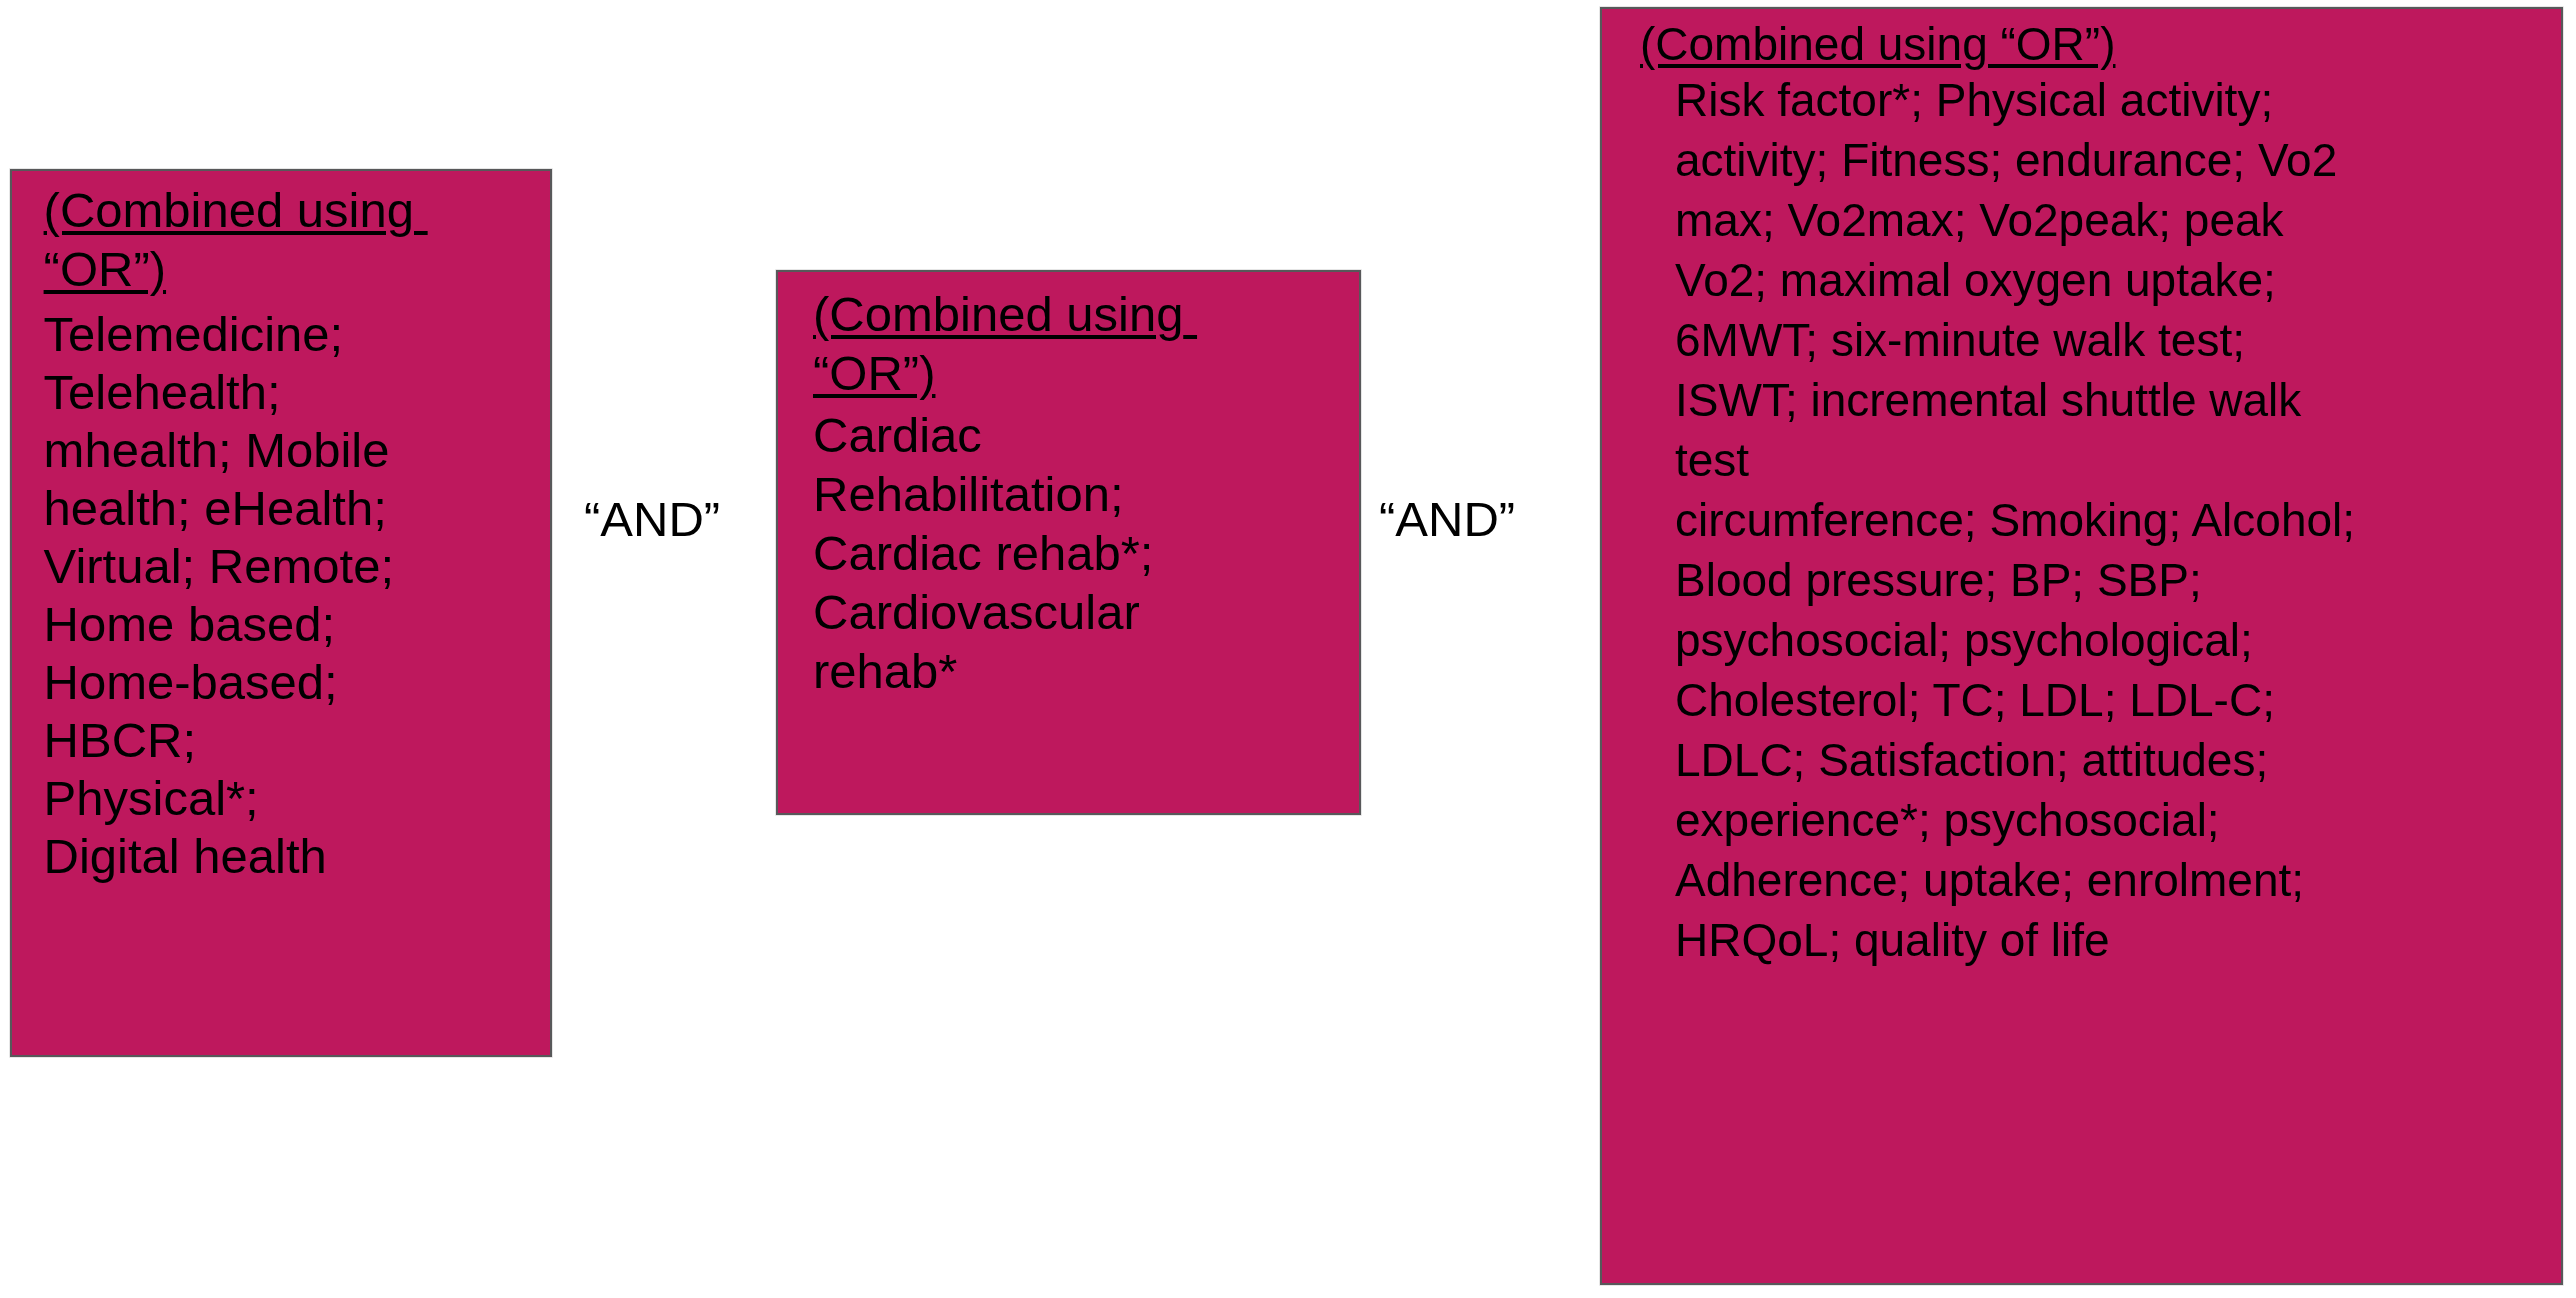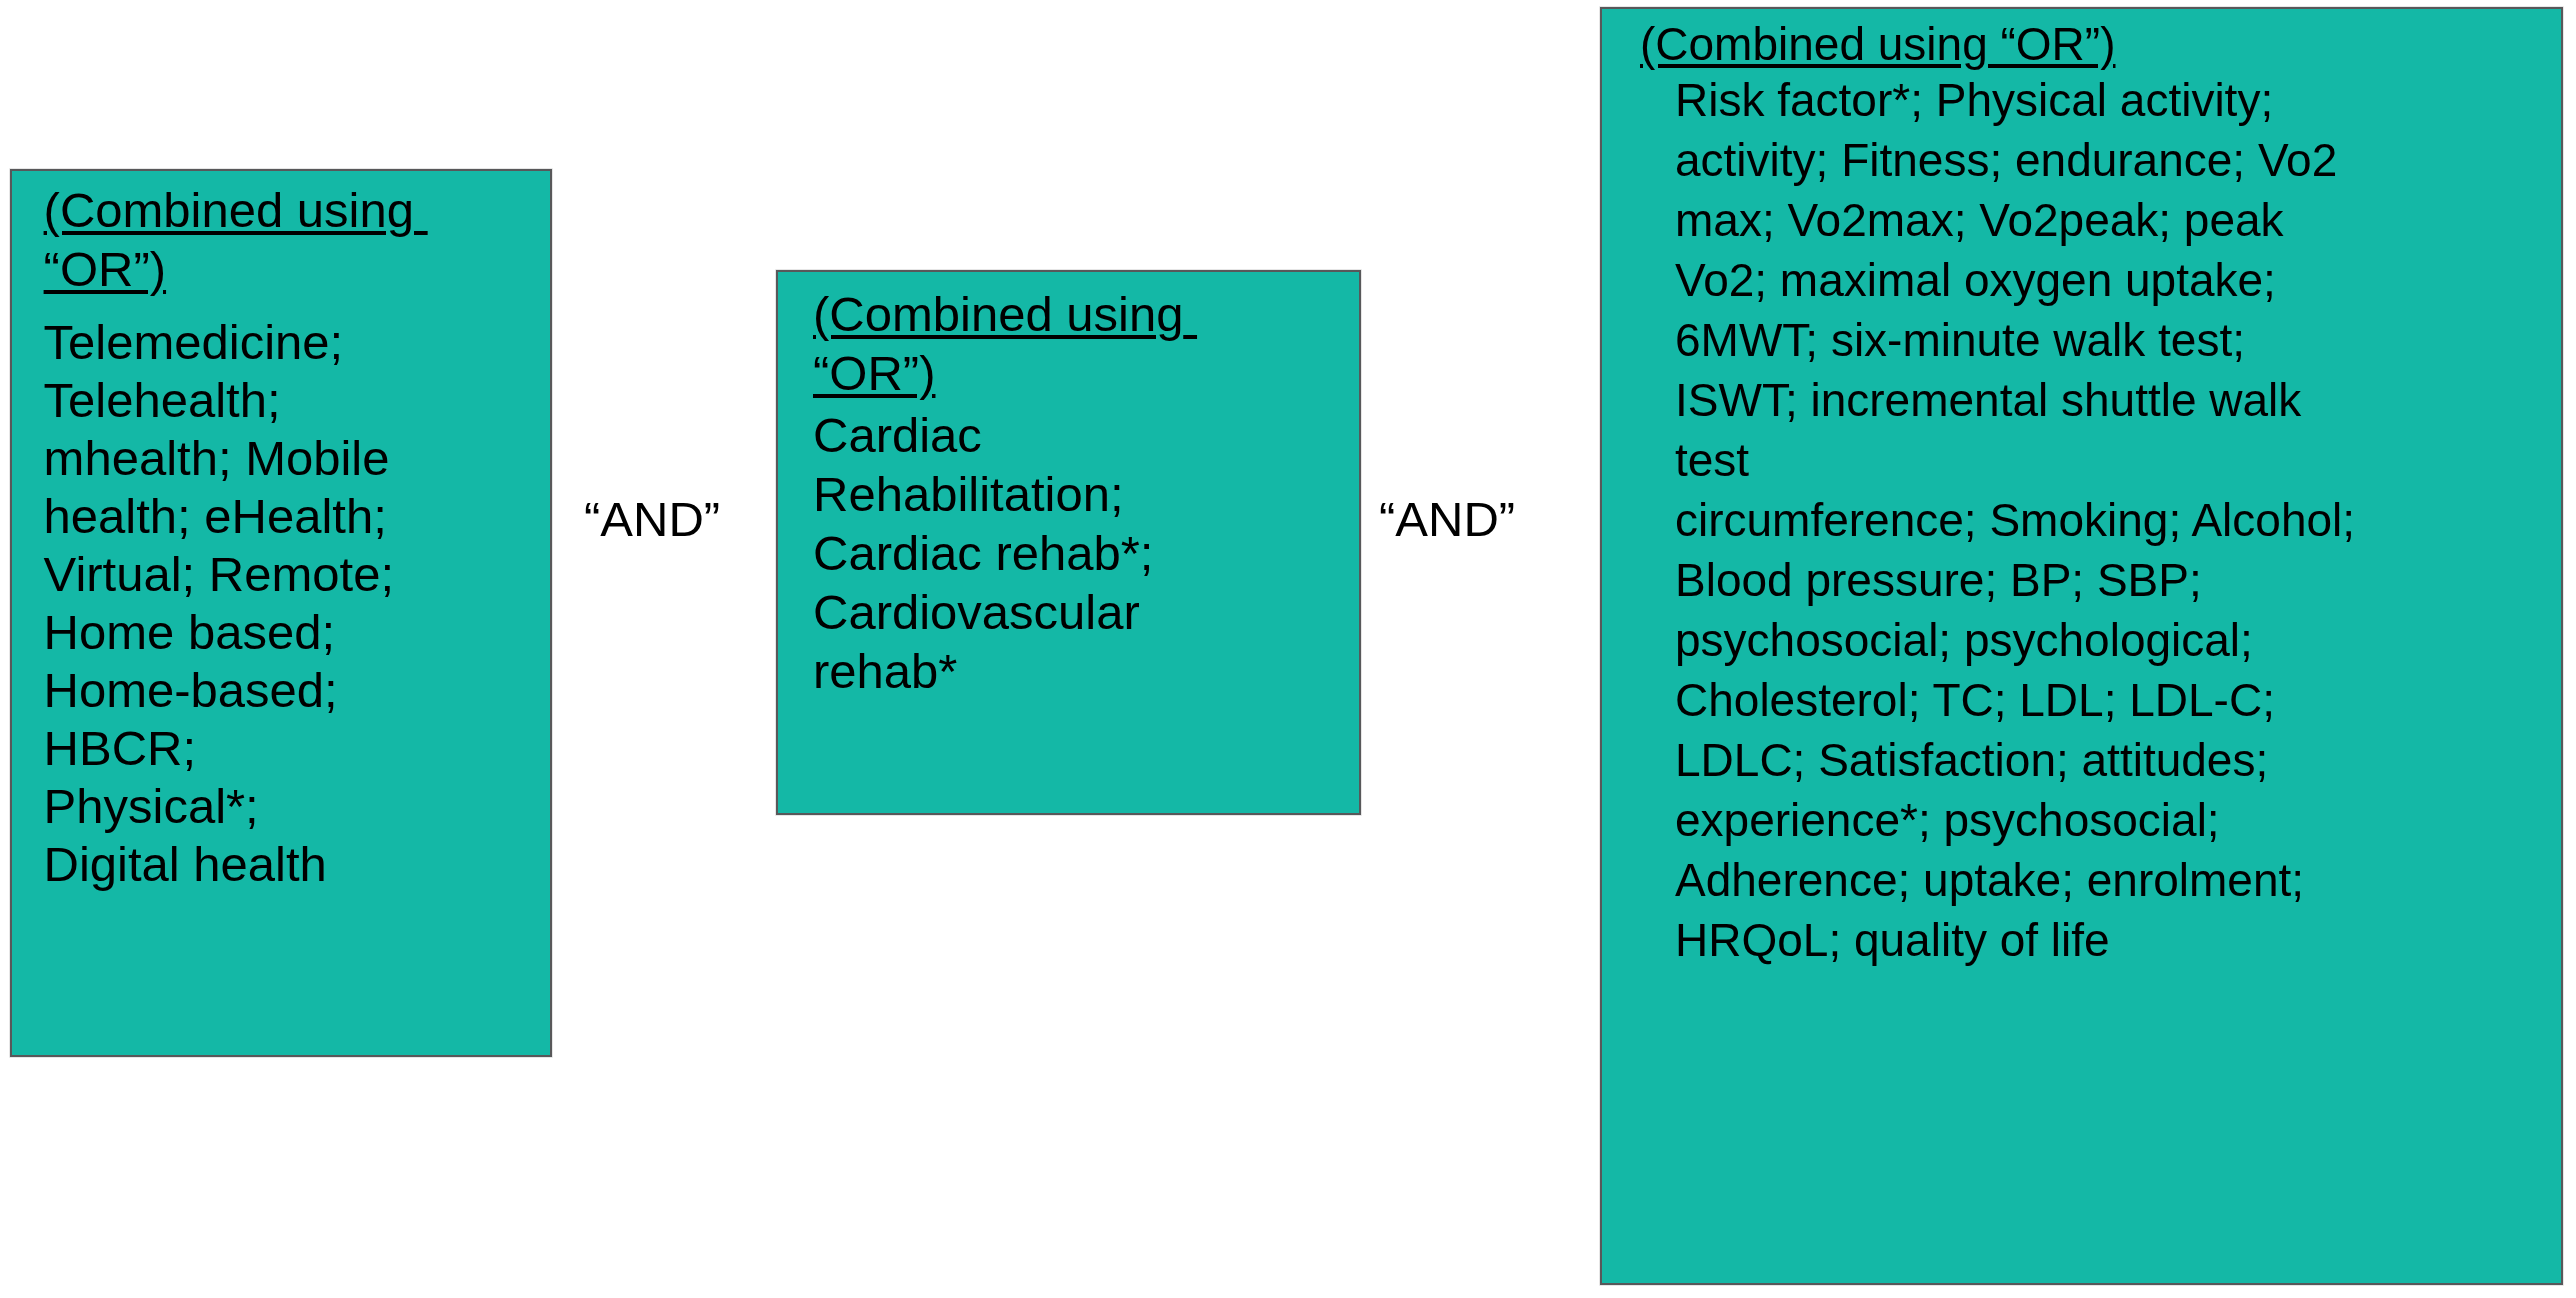--- a/index.html
+++ b/index.html
@@ -17,21 +17,21 @@
     width: 2576px;
     height: 1298px;
     background: #ffffff;
     overflow: hidden;
   }
 
   
   .concept-box {
     position: absolute;
     box-sizing: border-box;
-    background: #14b8a6;
+    background: #be185d;
     border: 2.9px solid #58585a;
     box-shadow: 0 0 0 0.7px #dcdcdc;
   }
 
   .box-1 { left: 9.6px;   top: 169px; width: 542px;  height: 888px; }
   .box-2 { left: 776px; top: 270px; width: 585px;  height: 545px;  }
   .box-3 { left: 1600px; top: 7.4px;  width: 963px; height: 1278px; }
 
   .box-inner {
     position: absolute;
@@ -62,21 +62,21 @@
   }
   .kw-list li {
     margin: 0;
     padding: 0;
     white-space: pre;
   }
   .box-1 .kw-list li { font-size: 49px; line-height: 58px; }
   .box-2 .kw-list li { font-size: 49px; line-height: 59px; }
   .box-3 .kw-list li { font-size: 46px; line-height: 60px; margin-left: 35px; }
 
-  .box-1 .kw-list { margin-top: 14px; }
+  .box-1 .kw-list { margin-top: 6px; }
   .box-2 .kw-list { margin-top: 3px; }
   .box-3 .kw-list { margin-top: 2.9px; }
 
   
   .connector {
     position: absolute;
     font-size: 49px;
     line-height: 1;
     white-space: pre;
     color: #000000;

